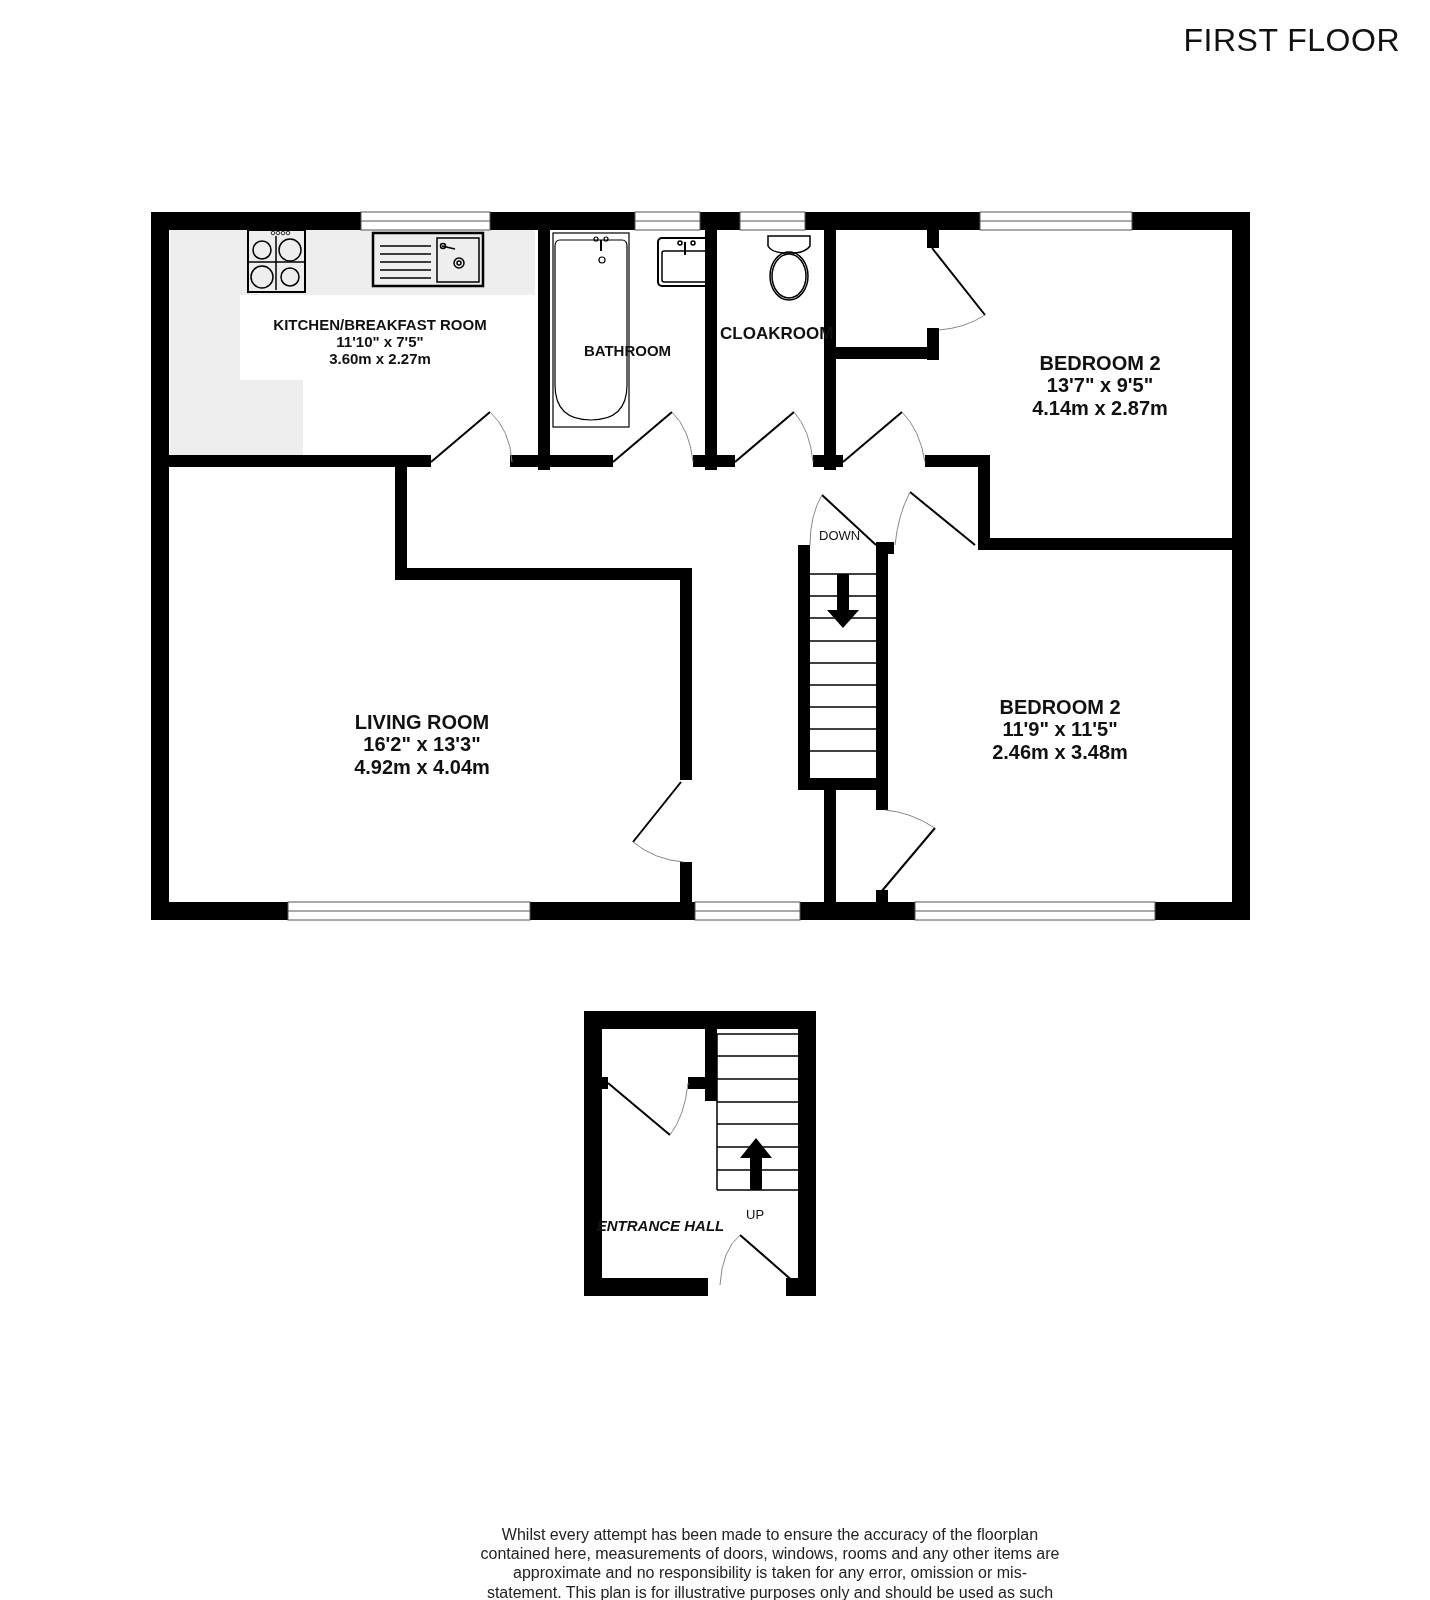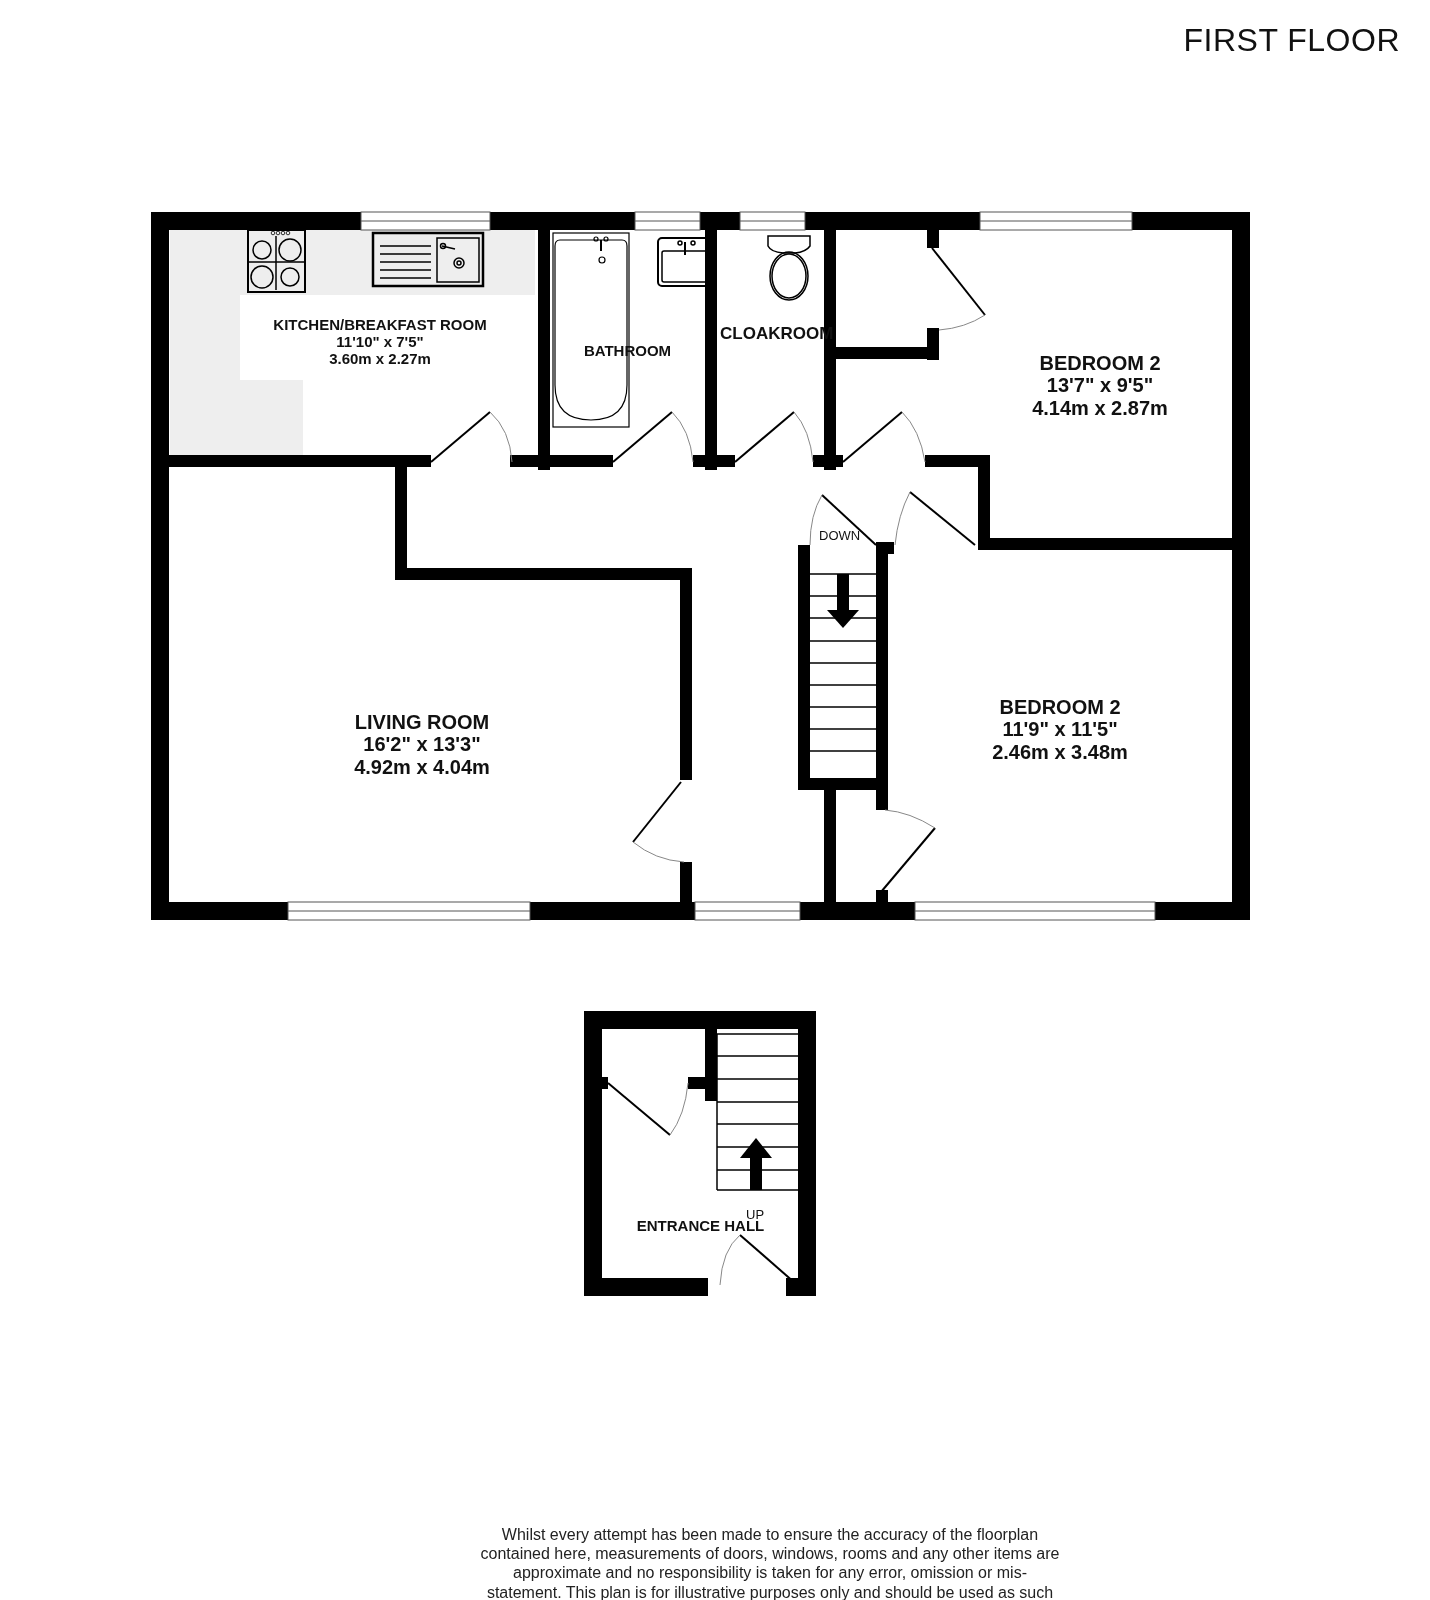--- a/index.html
+++ b/index.html
@@ -240,21 +240,21 @@
 <div class="lbl big" style="left:322px; top:711px; width:200px;">
   <span>LIVING ROOM</span>
   <span>16'2"  x 13'3"</span>
   <span>4.92m  x 4.04m</span>
 </div>
 <div class="lbl big" style="left:960px; top:696px; width:200px;">
   <span>BEDROOM 2</span>
   <span>11'9"  x 11'5"</span>
   <span>2.46m  x 3.48m</span>
 </div>
-<div class="lbl small" style="left:623px; top:1218px; width:155px;">
+<div class="lbl small" style="left:583px; top:1218px; width:155px;font-style:italic;">
   <span>ENTRANCE HALL</span>
 </div>
 
 <div class="stairlbl" style="left:819px; top:528px;">DOWN</div>
 <div class="stairlbl" style="left:746px; top:1207px;">UP</div>
 
 <div class="disclaimer">
   <div>Whilst every attempt has been made to ensure the accuracy of the floorplan contained here, measurements of doors, windows, rooms and any other items are approximate and no responsibility is taken for any error, omission or mis-statement. This plan is for illustrative purposes only and should be used as such by any prospective purchaser. The services, systems and appliances shown have not been tested and no guarantee as to their operability or efficiency can be given.</div>
   <div>Made with Metropix ©2025</div>
 </div>

